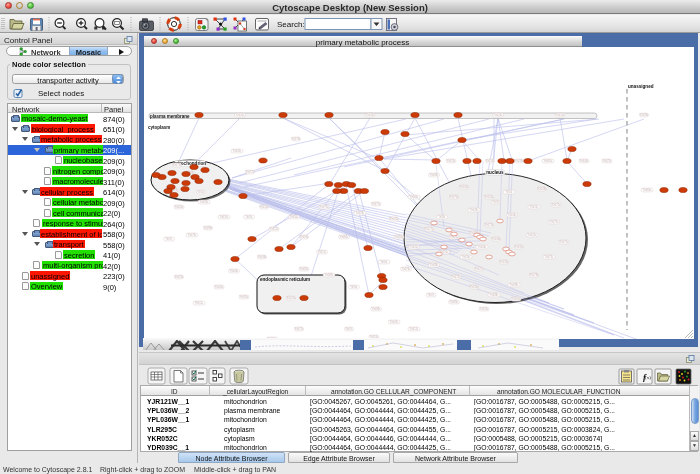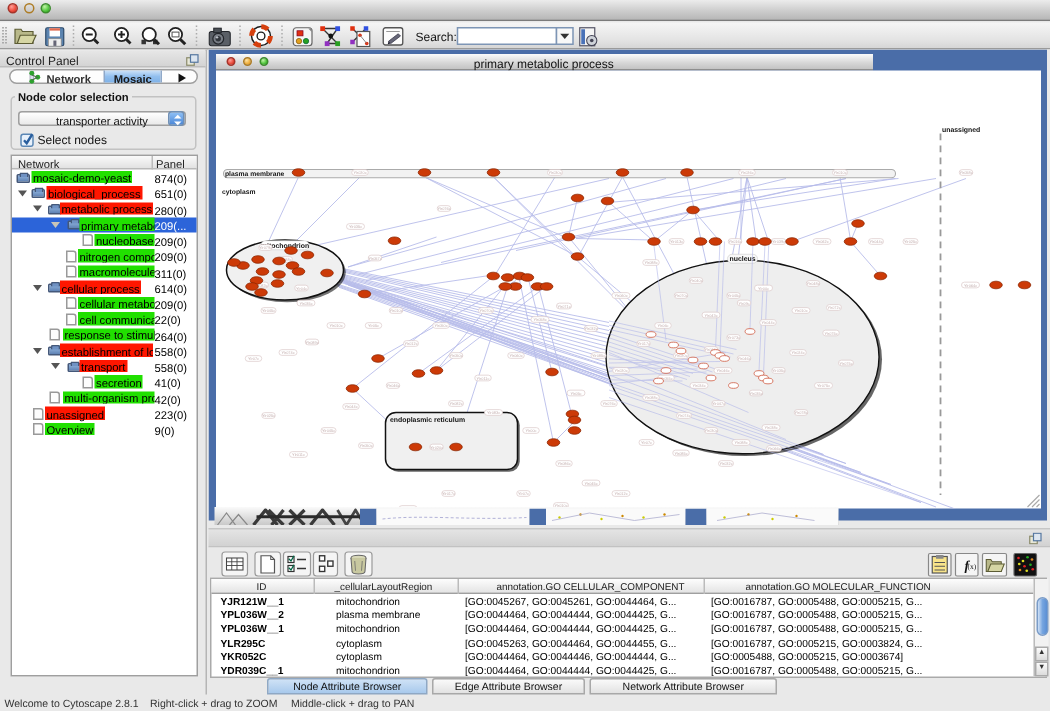--- a/index.html
+++ b/index.html
@@ -63,20 +63,21 @@
   
   #status { left:0; top:463px; width:700px; height:11px; font-size:7px; color:#333; }
 </style>
 </head>
 <body>
 
 <div class="abs" id="titlebar">
   <div class="btn" style="left:5px;background:radial-gradient(circle at 35% 30%,#ff9f97,#ee4b3c 60%,#c03024);border:0.5px solid #a5342a;"></div>
   <div class="btn" style="left:16px;background:radial-gradient(circle at 35% 30%,#ffe2a0,#f5b13c 60%,#d28e22;);border:0.5px solid #ad7c25;"></div>
   <div class="btn" style="left:27px;background:radial-gradient(circle at 35% 30%,#c0f3a5,#52c63e 60%,#2f9e23);border:0.5px solid #3d8b2e;"></div>
+  <div class="title">Cytoscape Desktop (New Session)</div>
 </div>
 
 <div class="abs" id="toolbar">
 <svg width="700" height="18" style="position:absolute;left:0;top:0">
 
   <line x1="2" y1="3" x2="2" y2="15" stroke="#999" stroke-dasharray="1,1"></line>
   <line x1="4" y1="3" x2="4" y2="15" stroke="#999" stroke-dasharray="1,1"></line>
 
   <g transform="translate(9,3)">
     <path d="M1 4 L1 11 L13 11 L13 3 L6 3 L5 1.5 L1 1.5 Z" fill="#b9b98a" stroke="#5c5c34" stroke-width="0.8"></path>
@@ -205,21 +206,21 @@
   <div id="gblabel">Node color selection</div>
   <div id="combo">transporter activity<span class="stepper">
         <svg width="11" height="10" style="position:absolute;left:0;top:0">
           <path d="M5.5 1.5 L8 4 L3 4 Z" fill="#fff"></path>
           <path d="M5.5 8.5 L8 6 L3 6 Z" fill="#fff"></path>
         </svg>
       </span></div>
   <div id="selnodes"><svg width="11" height="11" style="position:absolute;left:0;top:-1px">
         <rect x="1" y="1.5" width="8" height="8" rx="1.5" fill="linear-gradient(#fff,#cde)" fill-opacity="1" style="fill:#e8f1fb" stroke="#5b87b5" stroke-width="1"></rect>
         <path d="M3 5.5 L4.8 7.5 L8.5 1.5" stroke="#2a5f9e" stroke-width="1.6" fill="none"></path>
-      </svg><span style="margin-left:12px">Select nodes</span></div>
+      </svg><span style="margin-left:25px">Select nodes</span></div>
   <div id="tree">
     <div id="treehead">
         <span style="position:absolute;left:4px;top:1px;">Network</span>
         <span style="position:absolute;left:96px;top:1px;">Panel</span>
         <span style="position:absolute;left:93px;top:0;height:9px;border-left:1px solid #bbb;"></span>
       </div>
     <div class="trow">
         <span class="fold" style="left:3px"></span>
         <span class="lbl g" style="left:13px">mosaic-demo-yeast</span>
         <span class="num">874(0)</span>

